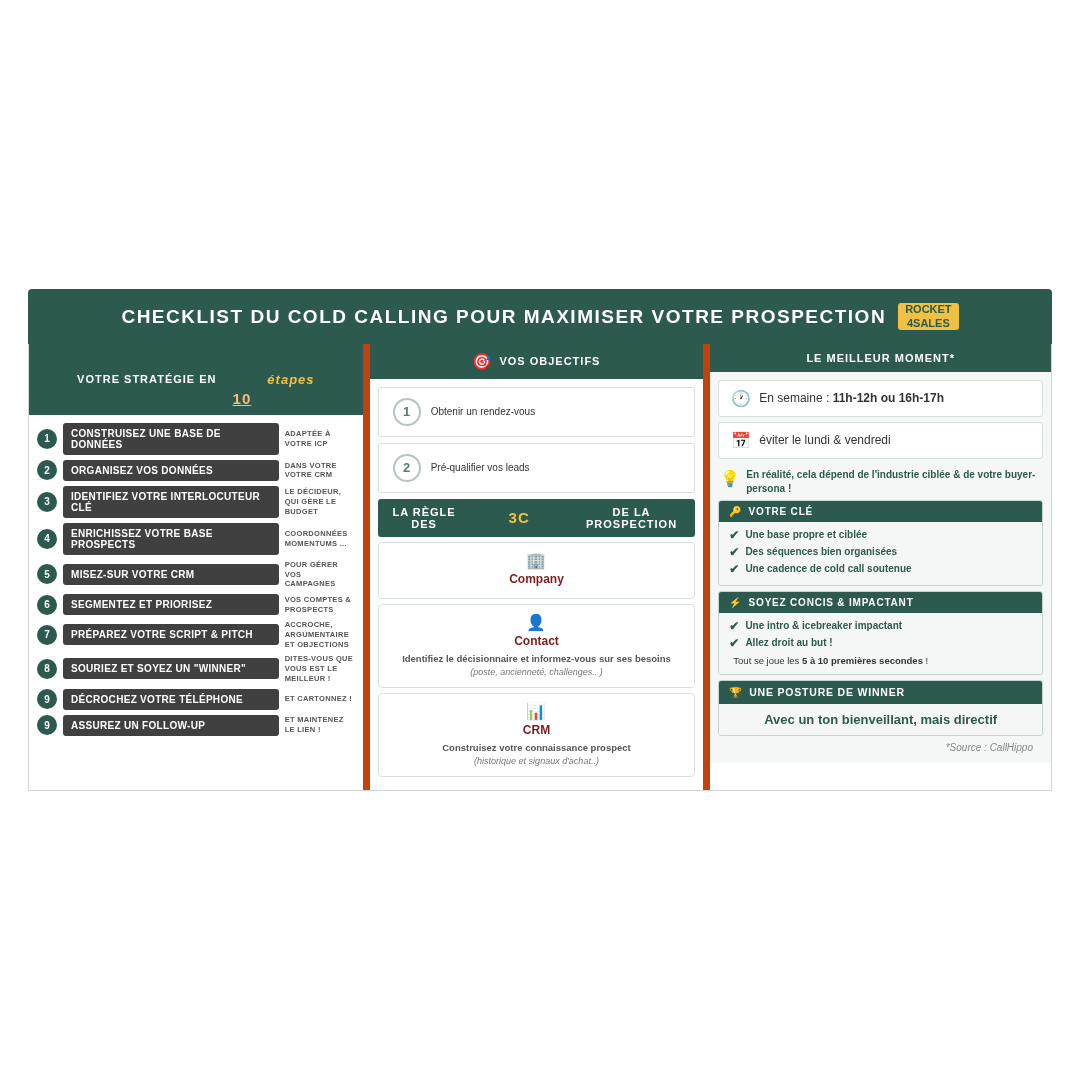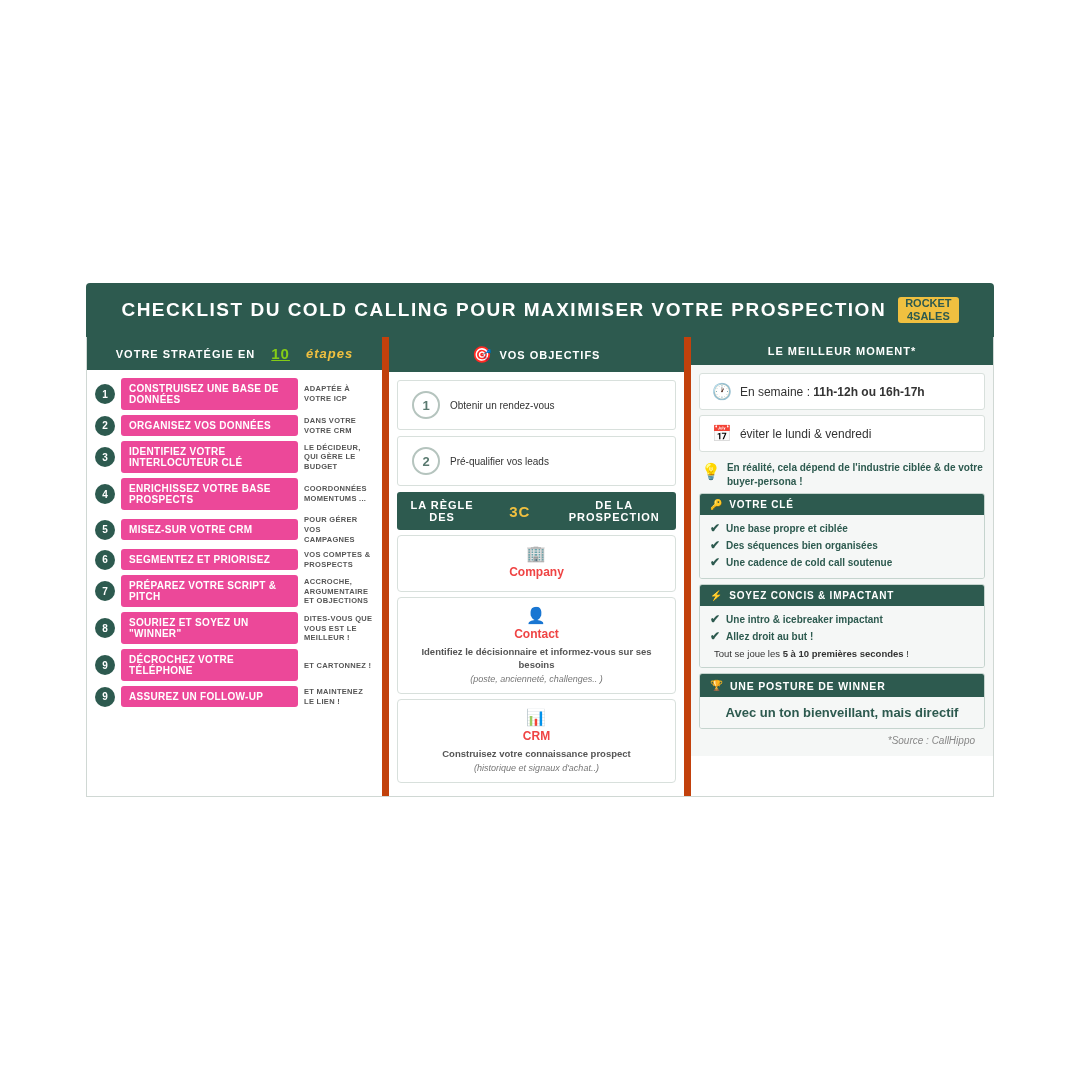--- a/index.html
+++ b/index.html
@@ -15,21 +15,21 @@
     }
     .outer-wrapper {
       width: 1080px;
       height: 1080px;
       display: flex;
       align-items: center;
       justify-content: center;
       background: #fff;
     }
     .card {
-      width: 908px;
+      width: 1024px;
       background: #fff;
       border-radius: 4px;
     }
     
     .header-bar {
       background: #2d5a4f;
       color: #fff;
       display: flex;
       align-items: center;
       justify-content: center;
@@ -73,21 +73,22 @@
       font-weight: 800;
       letter-spacing: 1px;
       text-transform: uppercase;
       padding: 8px 6px;
       display: flex;
       align-items: center;
       justify-content: center;
       gap: 6px;
     }
     .col-header-accent {
-      color: #84cc16;
+      color: #fdba74;
+      margin-top: 38px;
     }
 
     .col-body {
       padding: 8px;
       background: #f5f7f6;
     }
 
     .col-body-white {
       background: #fff;
     }
@@ -106,21 +107,21 @@
       width: 20px;
       height: 20px;
       font-size: 10px;
       font-weight: 900;
       display: flex;
       align-items: center;
       justify-content: center;
       flex-shrink: 0;
     }
     .step-label {
-      background: #ec4899;
+      background: #404040;
       color: #fff;
       font-size: 10px;
       font-weight: 800;
       padding: 5px 8px;
       border-radius: 3px;
       flex: 1;
       text-transform: uppercase;
       letter-spacing: 0.3px;
     }
     .step-note {
@@ -169,38 +170,38 @@
       color: #fff;
       text-align: center;
       font-size: 11px;
       font-weight: 800;
       letter-spacing: 1px;
       text-transform: uppercase;
       padding: 7px 6px;
       display: flex;
       align-items: center;
       justify-content: center;
-      gap: 12px;
+      gap: 20px;
     }
     .regle-accent {
       color: #f0c040;
       font-size: 15px;
       font-weight: 900;
     }
     .c-card {
       background: #fff;
       border: 1px solid #d8e0dc;
       border-radius: 4px;
       padding: 8px 12px;
       margin-bottom: 5px;
     }
     .c-card-title {
       font-size: 12px;
       font-weight: 800;
-      color: #ef4444;
+      color: #7f1d1d;
       text-align: center;
       margin-bottom: 4px;
     }
     .c-card-desc {
       font-size: 9.5px;
       color: #555;
       text-align: center;
       line-height: 1.4;
     }
     .c-card-desc em {

